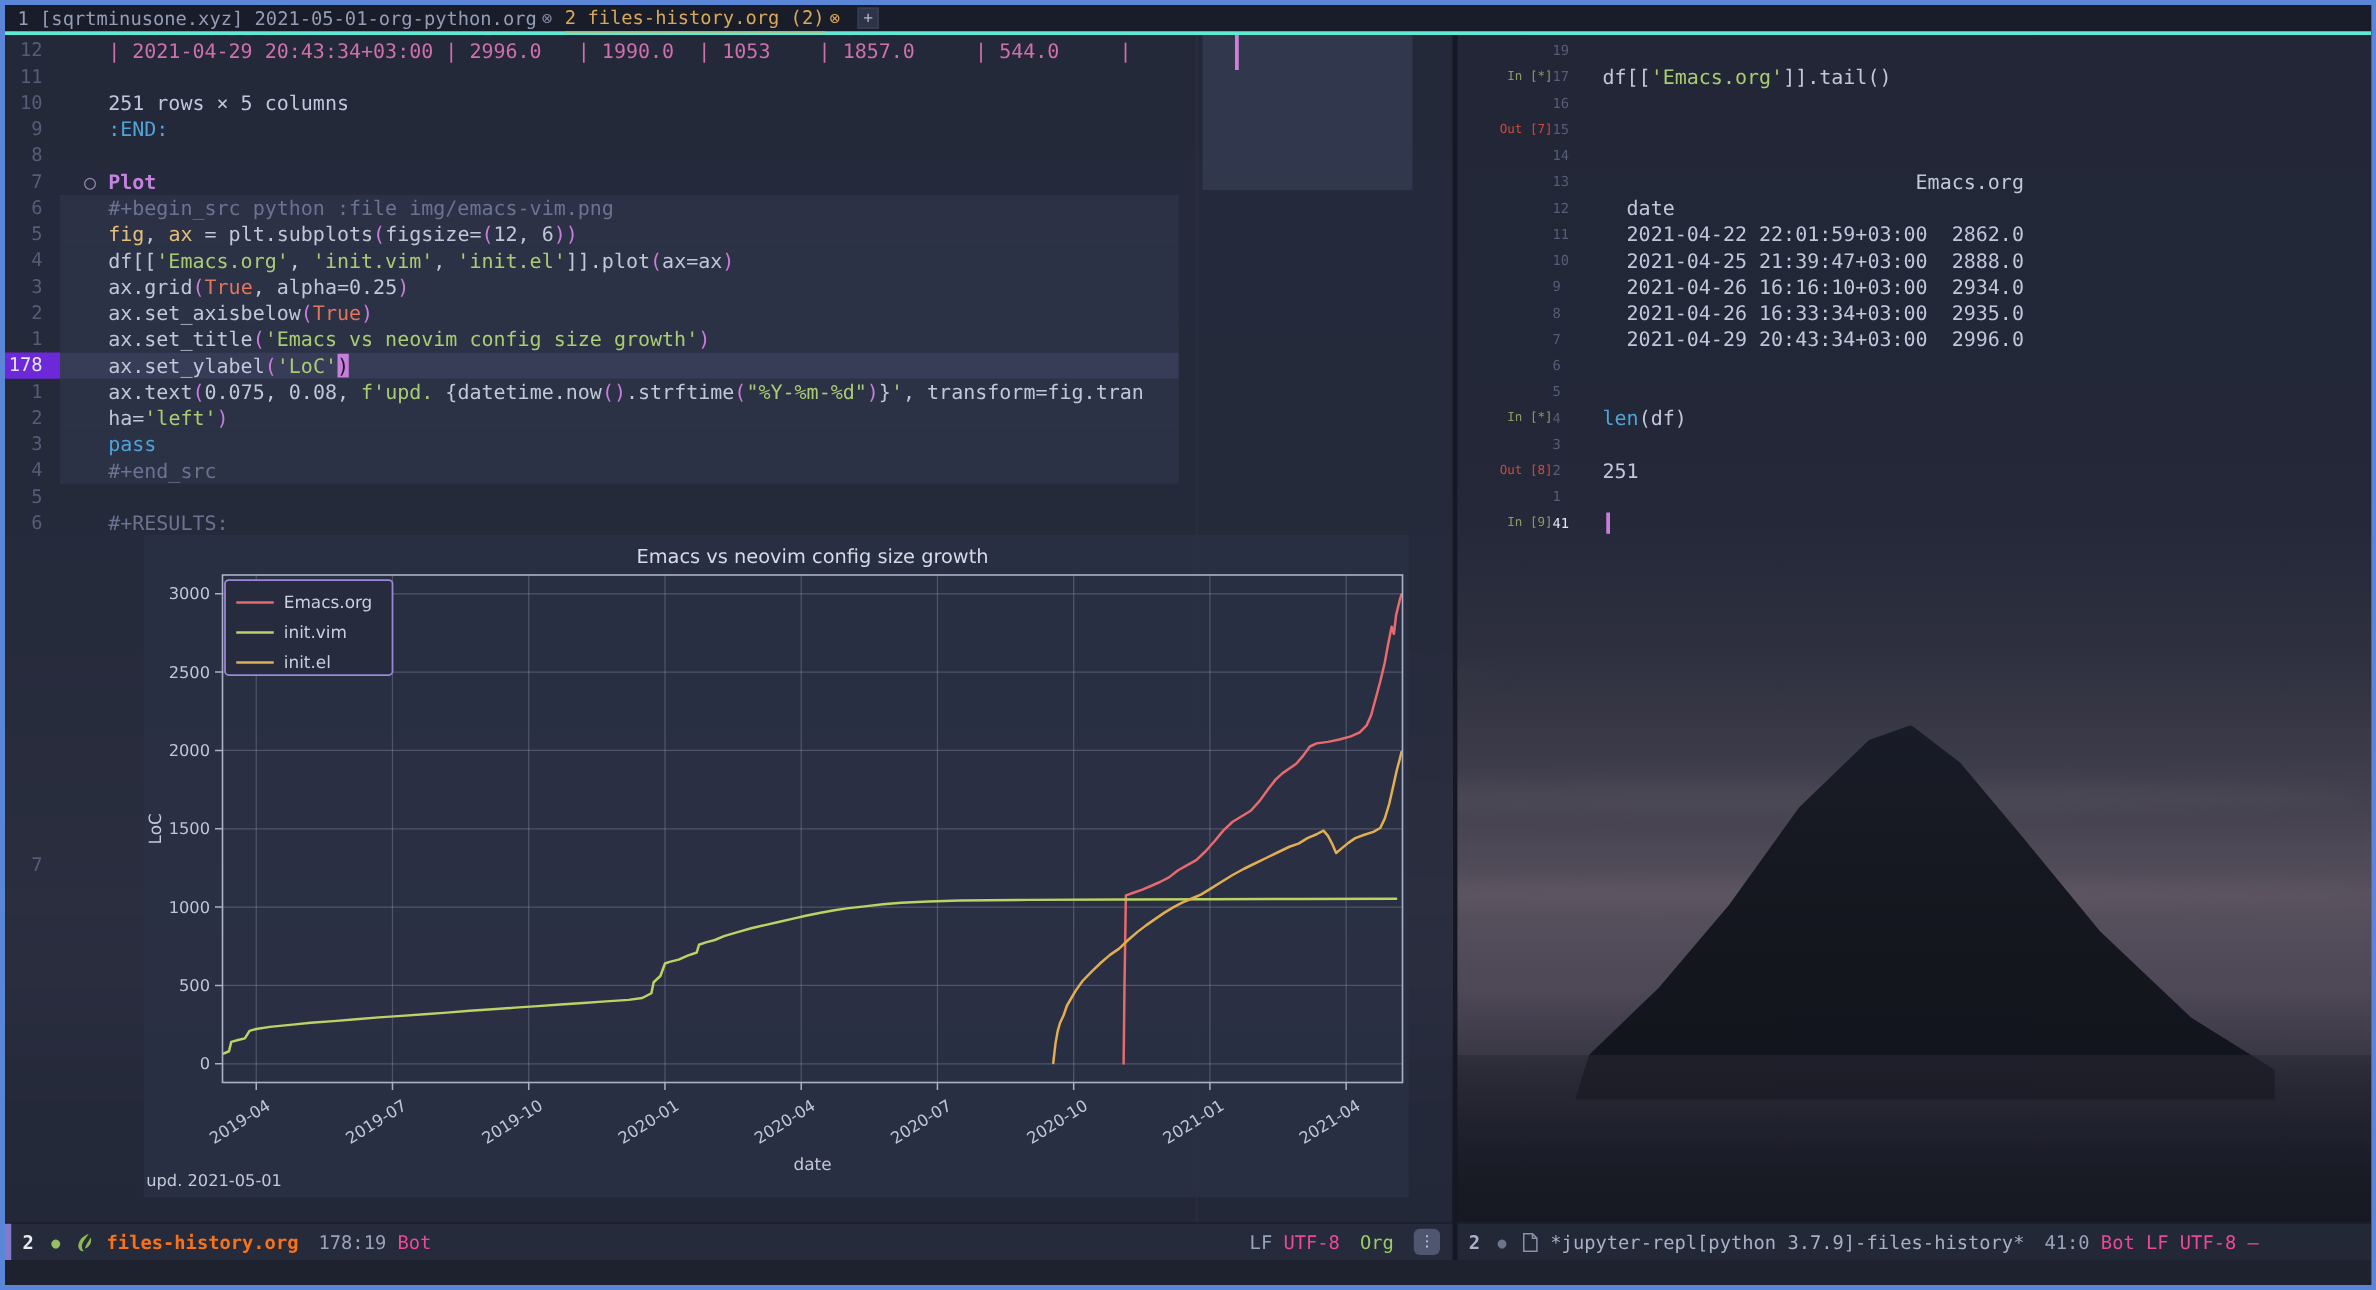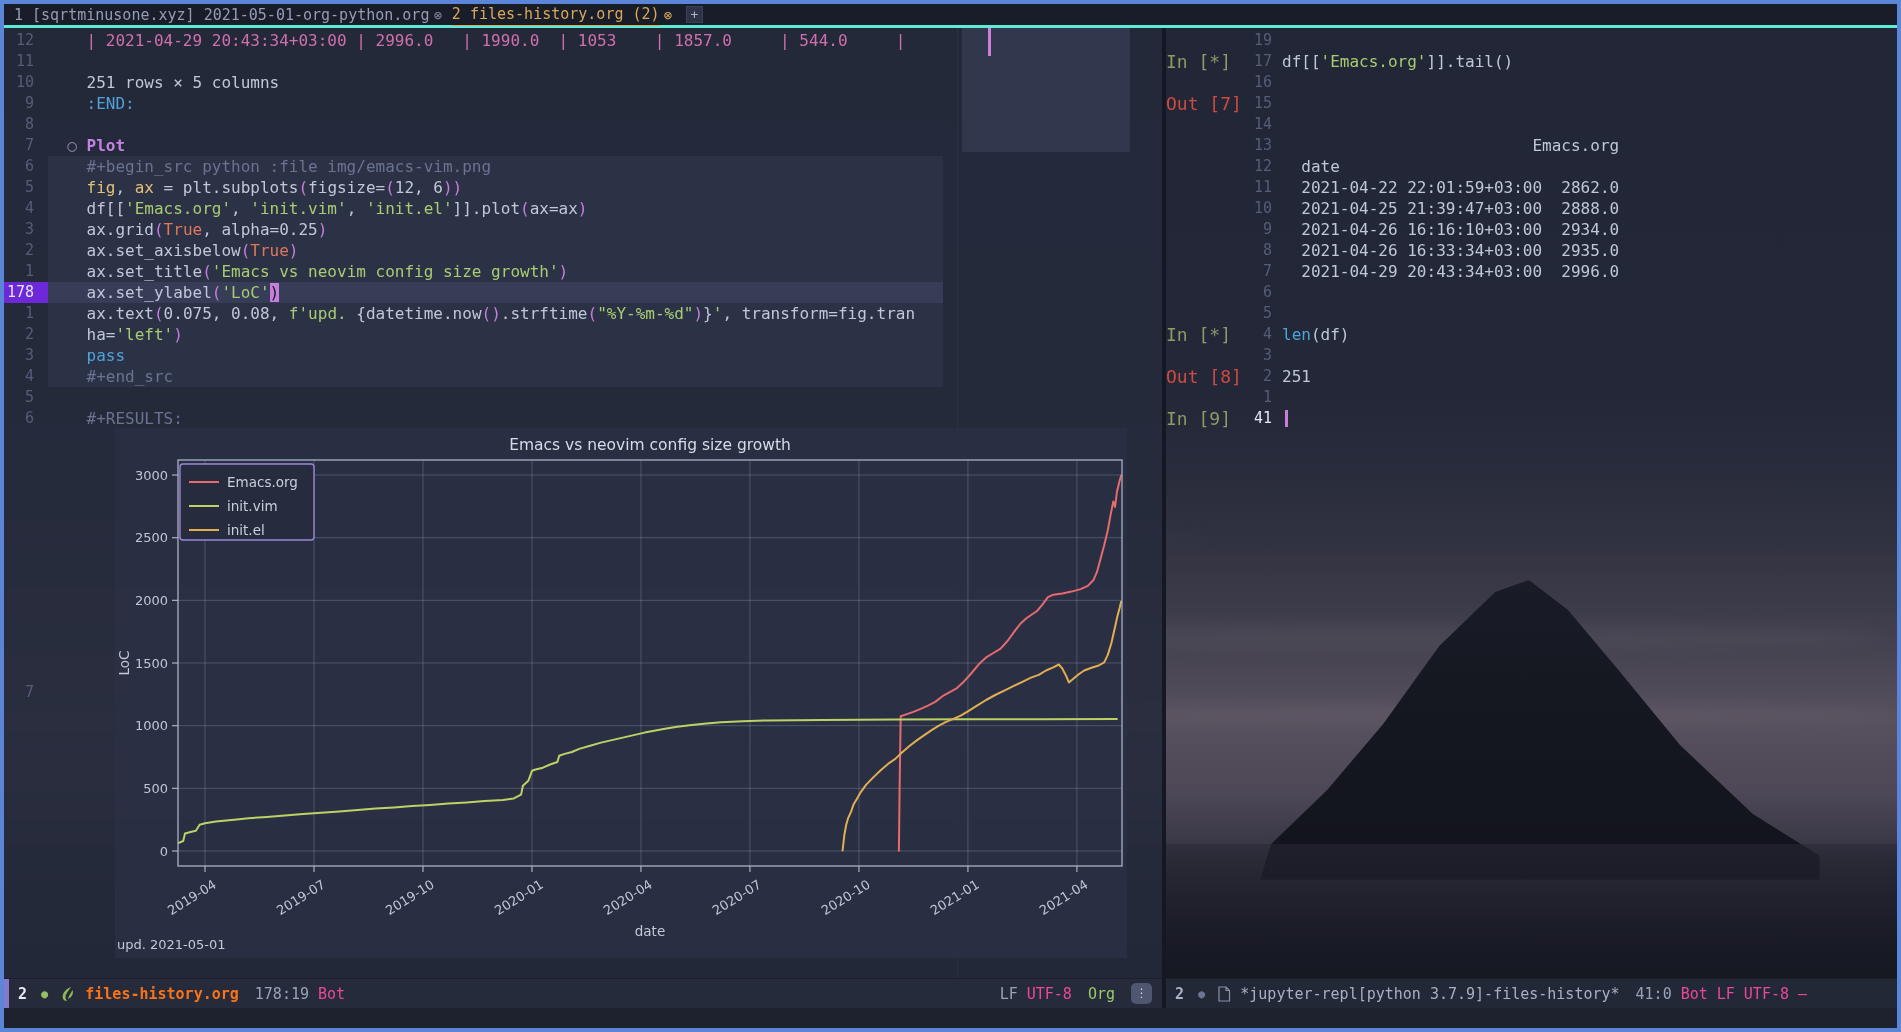--- a/index.html
+++ b/index.html
@@ -43,22 +43,22 @@
   .lrow.block .ltext{background:rgba(52,58,82,0.50);}
   .lrow.cur .ltext{background:rgba(62,68,98,0.72);}
   .lrow.cur .lnum{color:#e2e7f2;background:#6d28d9;}
   .tok-d{color:#bfc7d8}.tok-t{color:#d06fae}.tok-k{color:#4fa3d8}.tok-s{color:#a9cc72}.tok-c{color:#e0765c}
   .tok-v{color:#e3c078}.tok-p{color:#c77ddb}.tok-m{color:#6a7390}.tok-h{color:#c583e0;font-weight:bold}.tok-u{color:#8d87aa}
   .tok-x{background:#c77ddb;color:#161a26}
   #img-linenum{position:absolute;left:0;top:679px;width:44px;padding-right:14px;text-align:right;color:#555d78;font-size:15px;z-index:2;}
 
   #right-buffer{position:absolute;left:1162px;top:26px;z-index:2;width:731px;}
   .rrow{display:flex;height:21px;line-height:21px;white-space:pre;font-size:16px;}
-  .rmargin{width:76px;text-align:left;flex:none;font-size:18px;}
-  .rnum{width:40px;padding-right:10px;text-align:right;color:#555d78;flex:none;font-size:15px;}
+  .rmargin{width:76px;text-align:right;flex:none;font-size:10px;}
+  .rnum{width:40px;padding-right:10px;text-align:left;color:#555d78;flex:none;font-size:11px;}
   .rrow.cur .rnum{color:#e2e7f2;}
   .min{color:#8e9a66}.mout{color:#cf4a40}
   .bar-cursor{display:inline-block;width:3px;height:17px;background:#c77ddb;vertical-align:-3px;margin-left:3px;}
 
   
   .child-frame{position:absolute;left:958px;top:20px;width:168px;height:128px;background:rgba(70,78,106,0.38);z-index:2;}
   .child-frame .caret{position:absolute;left:26px;top:4px;width:3px;height:28px;background:#cf7fd6;}
 
   
   #chart-box{position:absolute;left:111px;top:424px;width:1012px;height:530px;background:rgba(42,48,68,0.85);z-index:2;}

